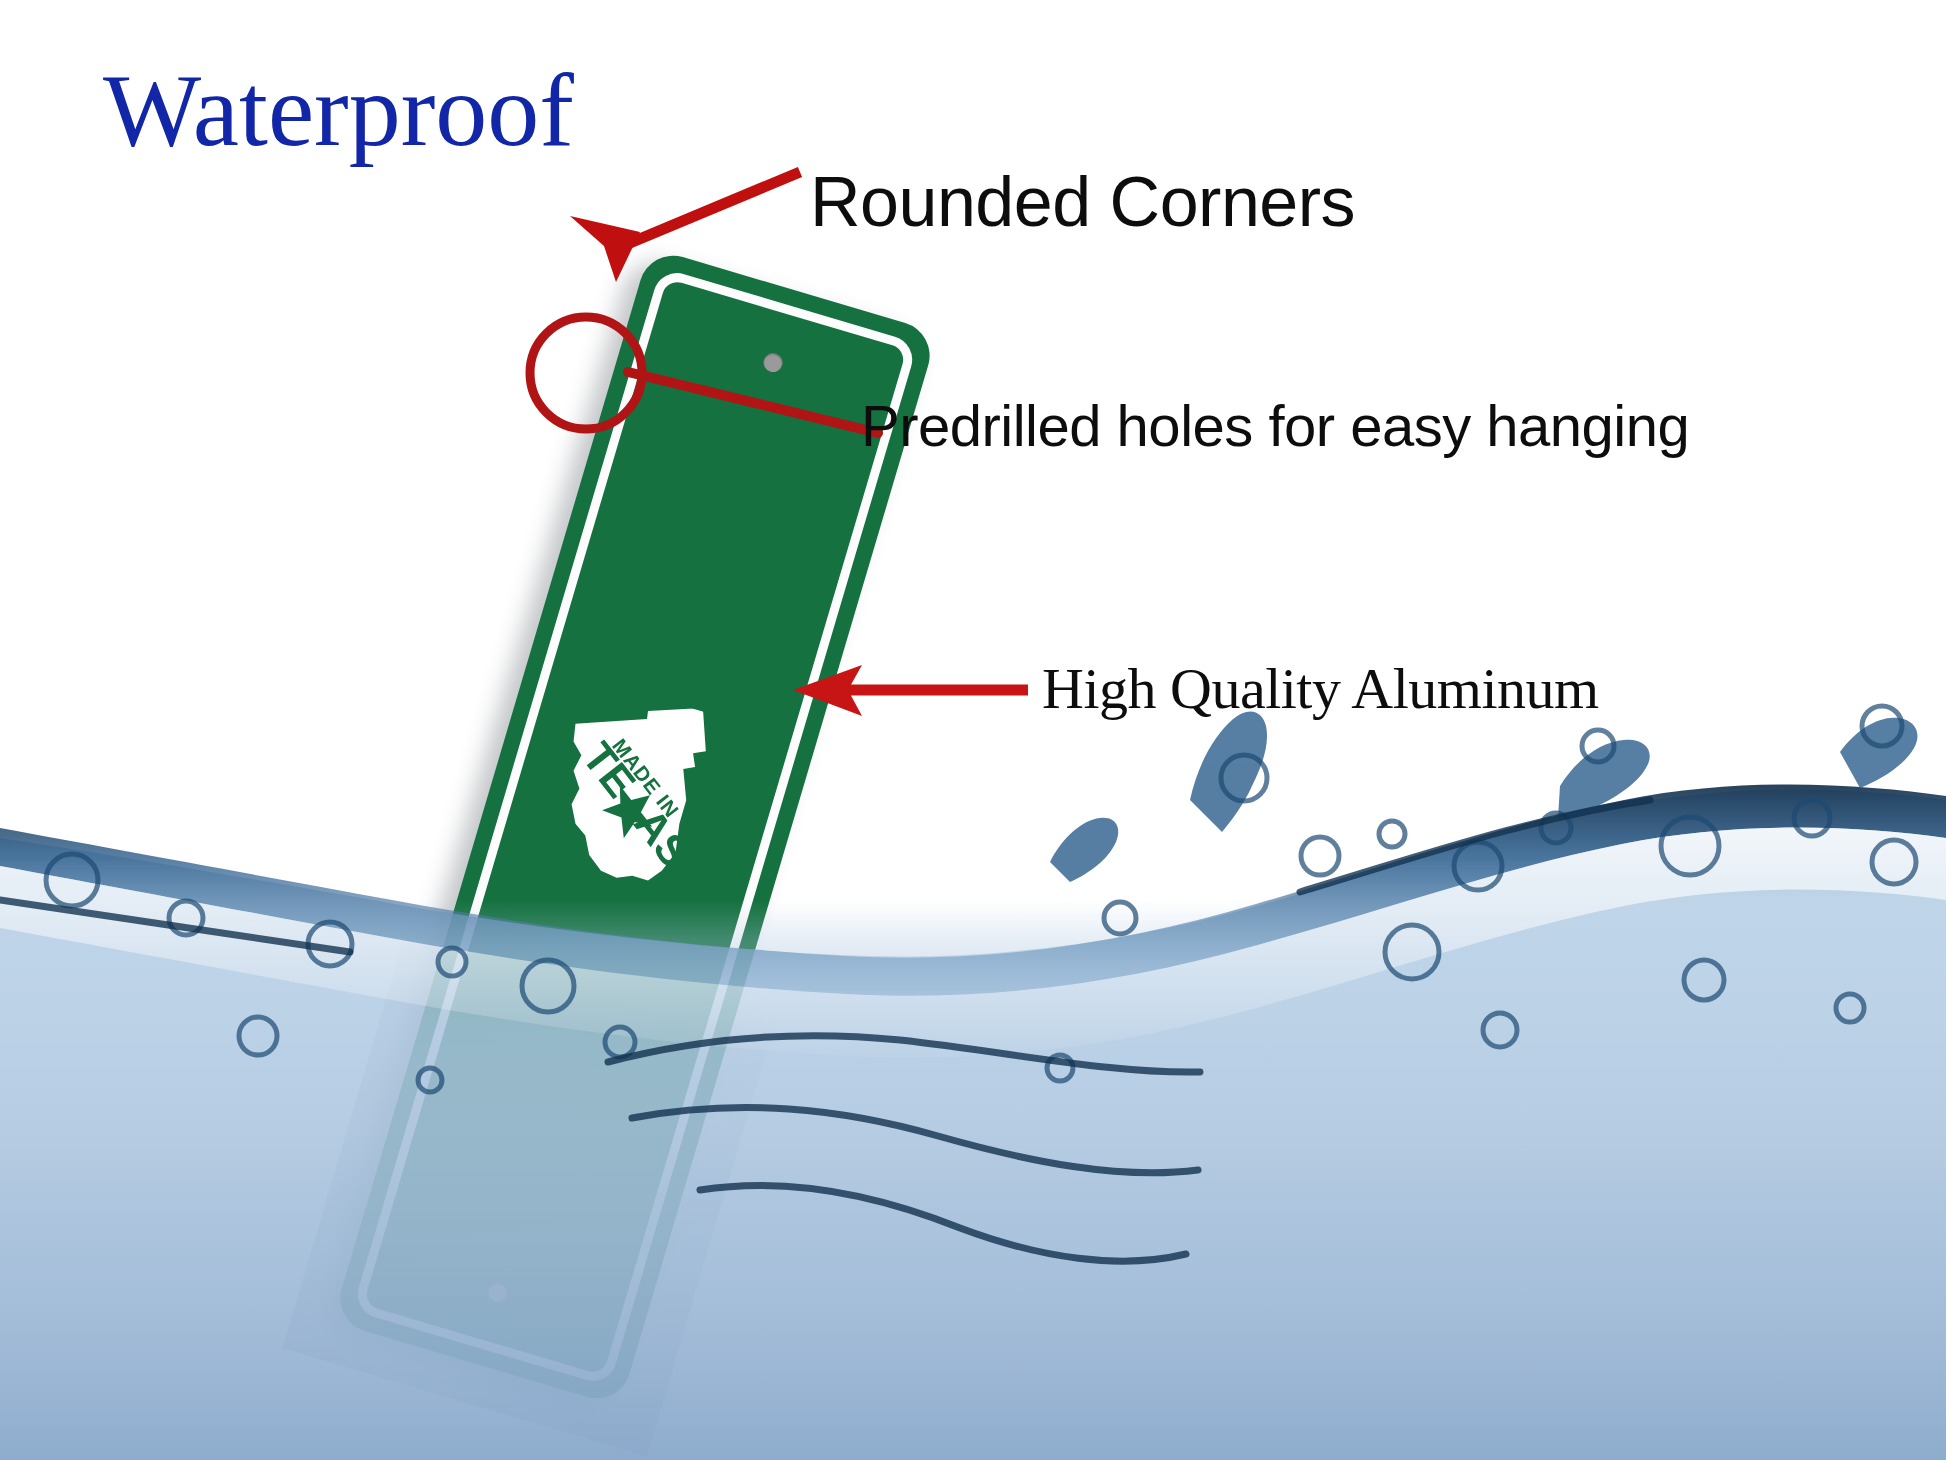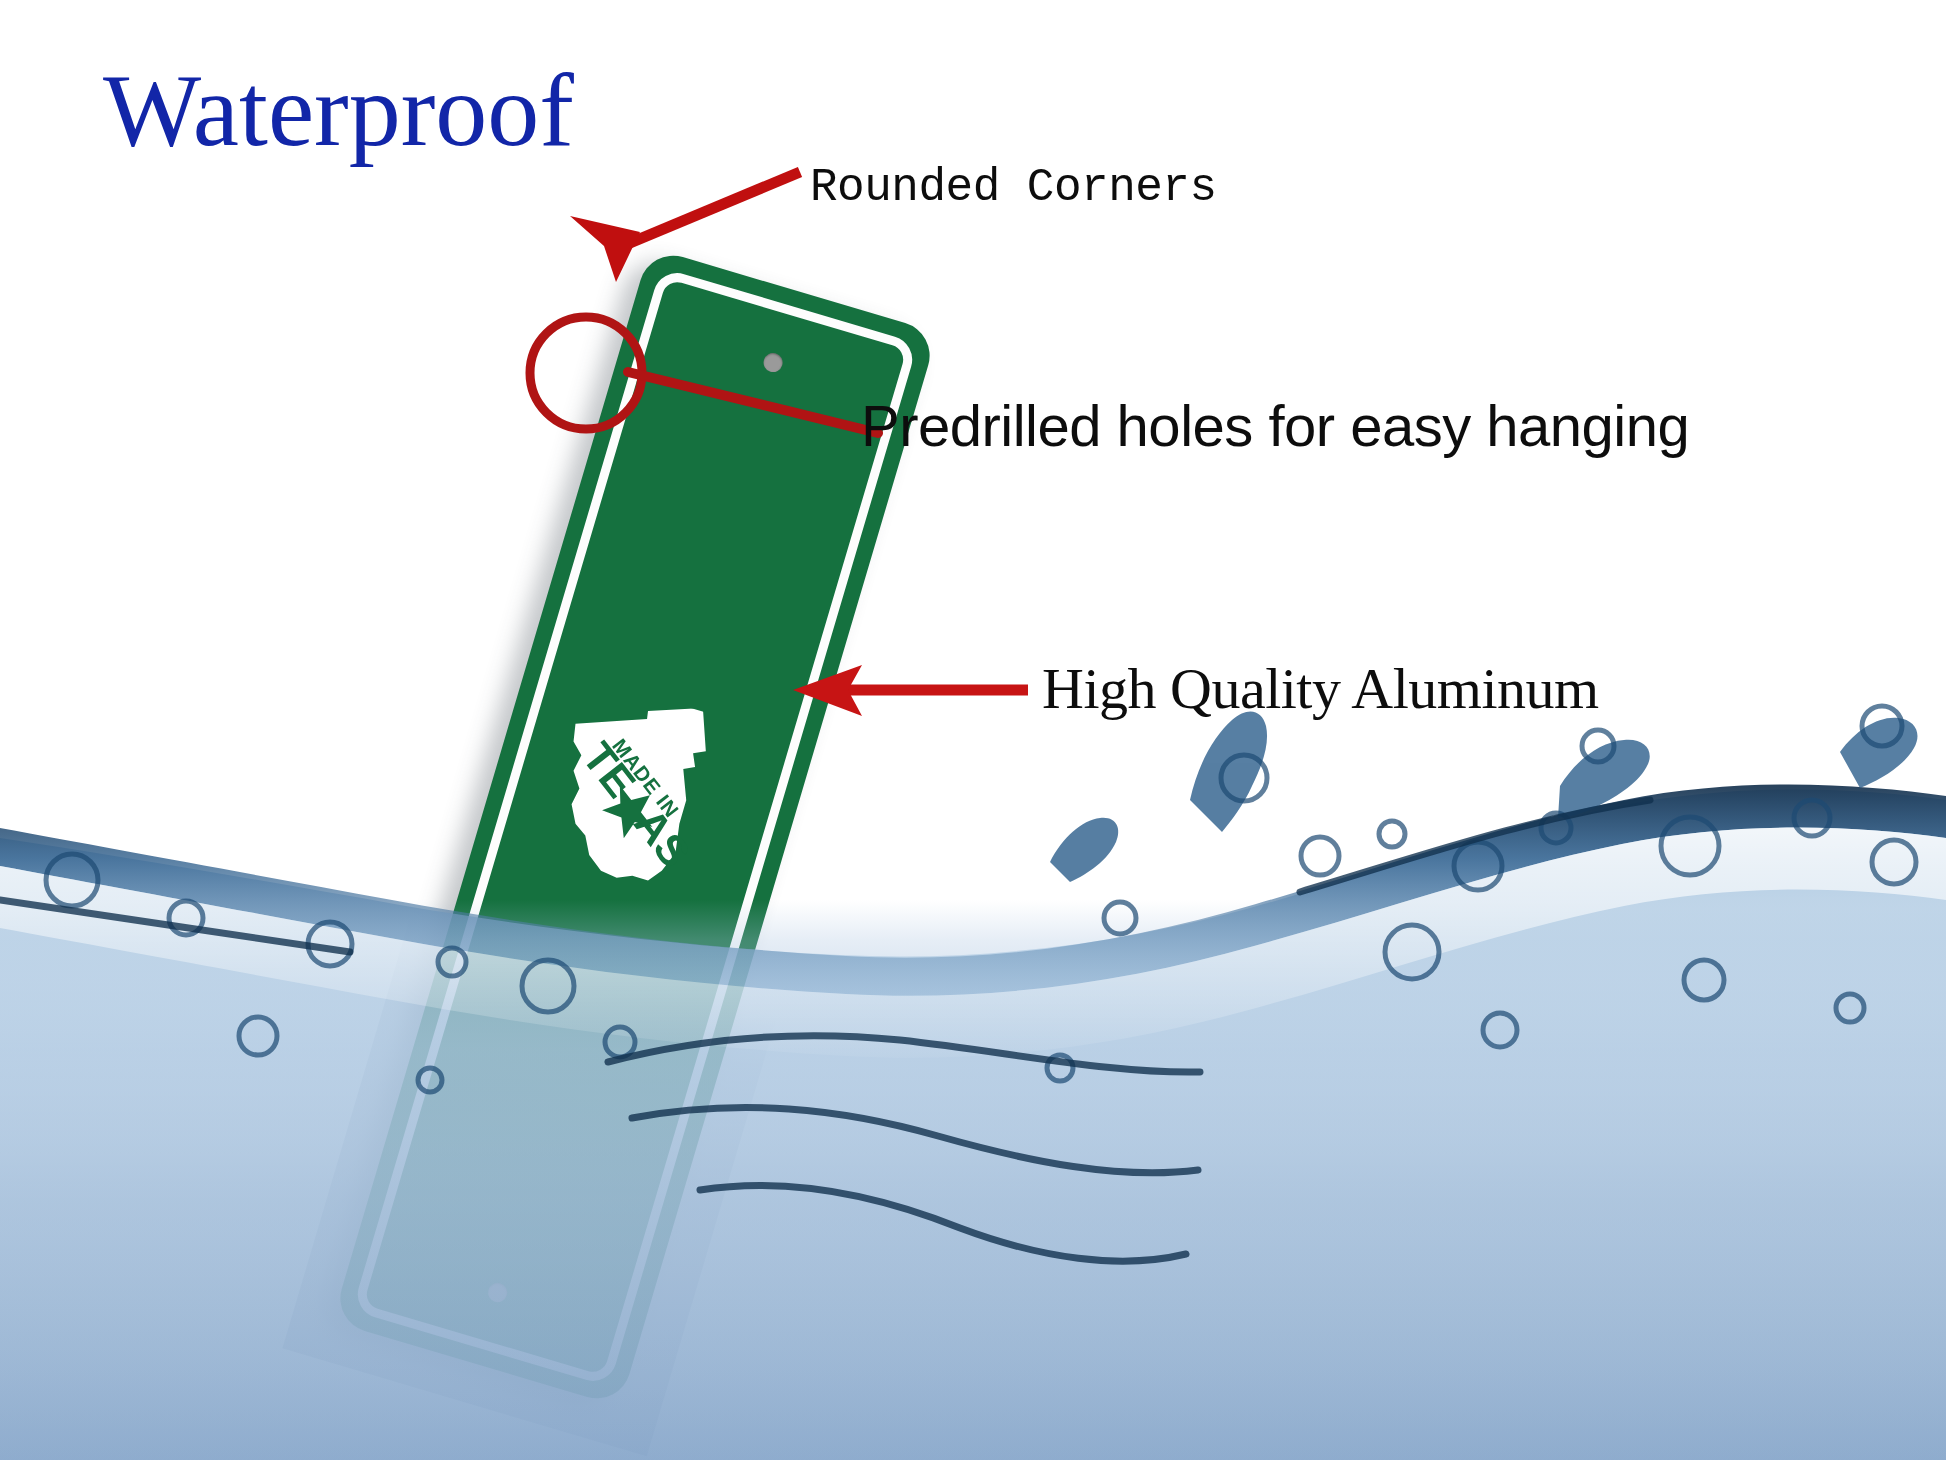--- a/index.html
+++ b/index.html
@@ -120,21 +120,21 @@
   }
   .anno-label {
     position: absolute;
     z-index: 9;
     color: #0d0d0d;
     font-family: "Liberation Sans", sans-serif;
     font-weight: 400;
     white-space: nowrap;
     letter-spacing: -0.5px;
   }
-  #label-rounded-corners { left: 810px; top: 162px; font-size: 46px; font-family: Liberation Mono, monospace; }
+  #label-rounded-corners { left: 810px; top: 162px; font-size: 70px; }
   #label-predrilled      { left: 861px; top: 392px; font-size: 58px; }
   #label-aluminum        { left: 1042px; top: 655px; font-size: 58px; font-family: Liberation Serif, serif; }
 
   #title-waterproof {
     position: absolute;
     left: 103px;
     top: 58px;
     z-index: 9;
     font-family: "Liberation Serif", serif;
     font-weight: normal;

